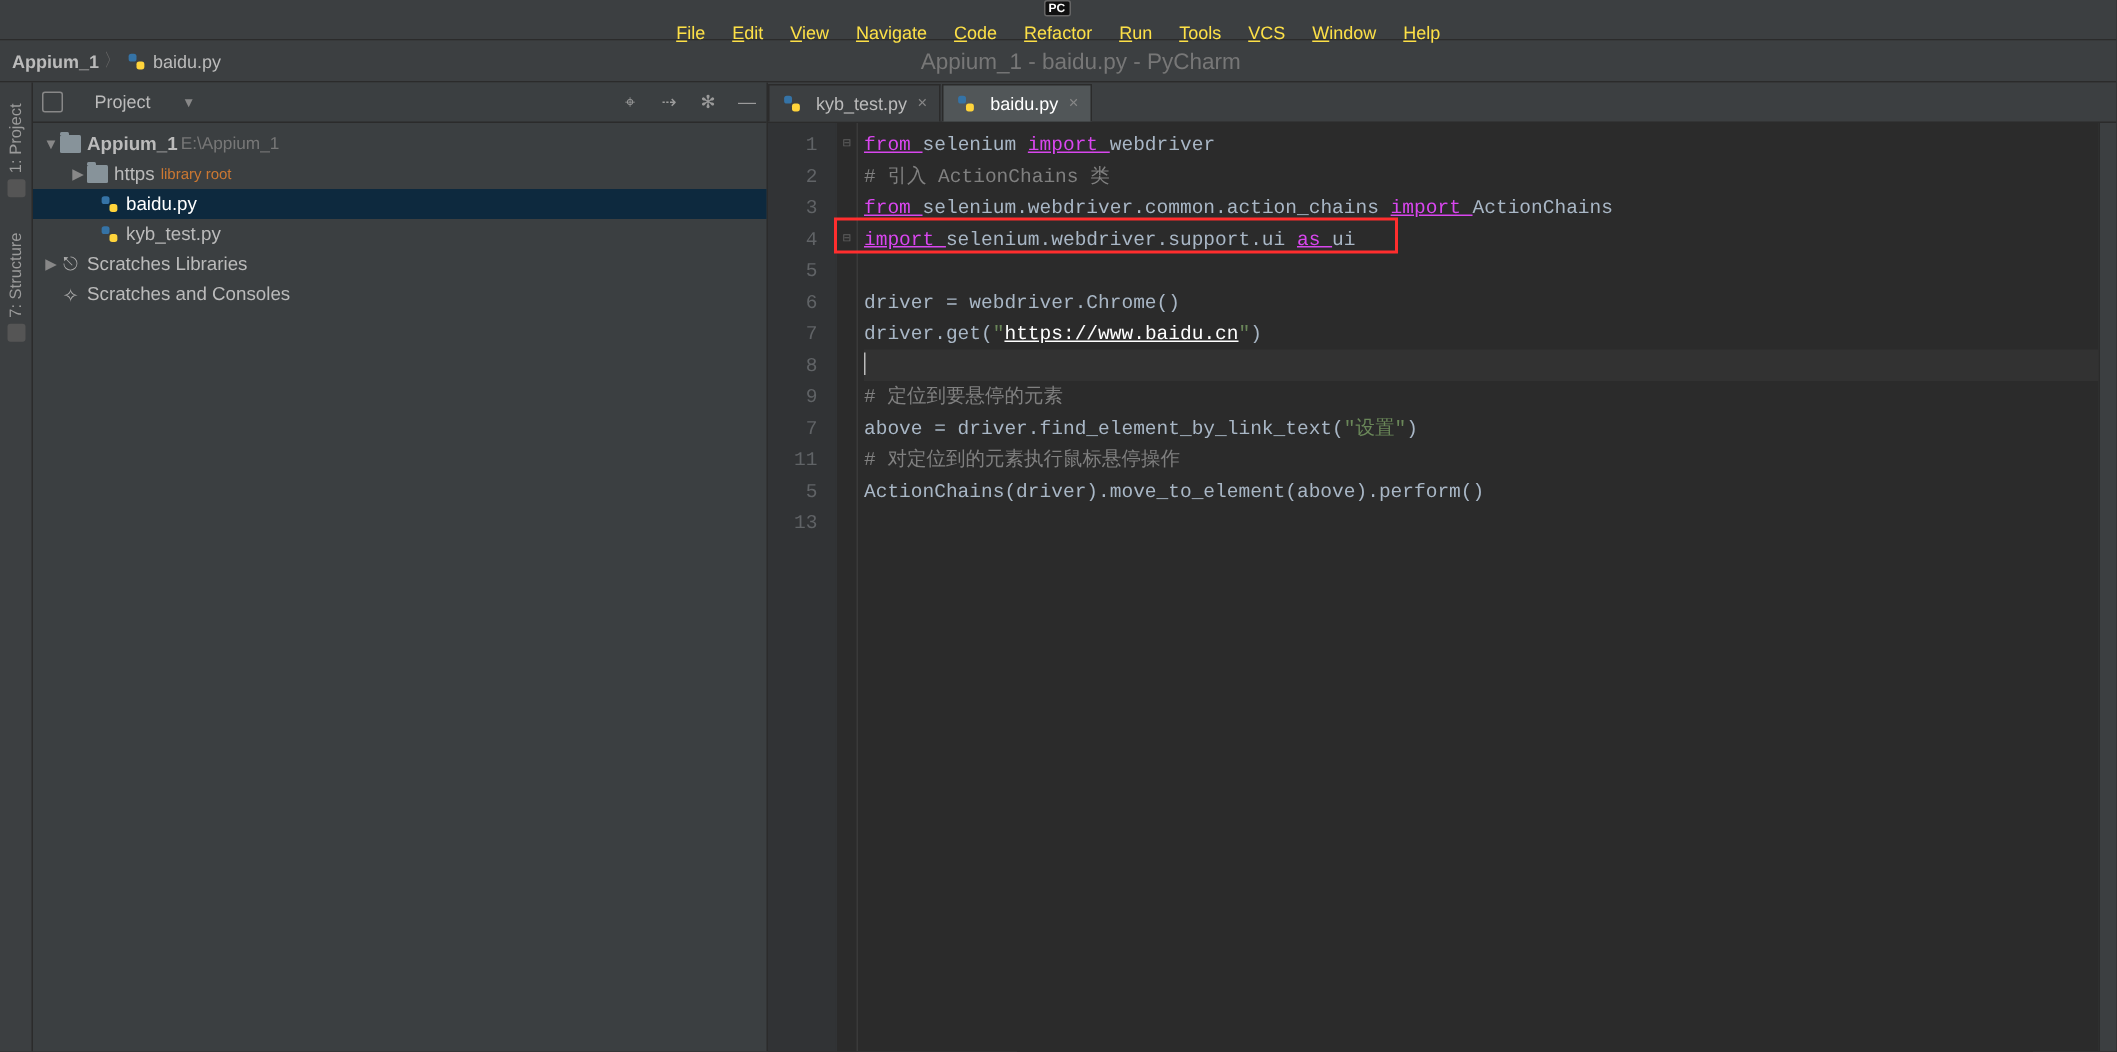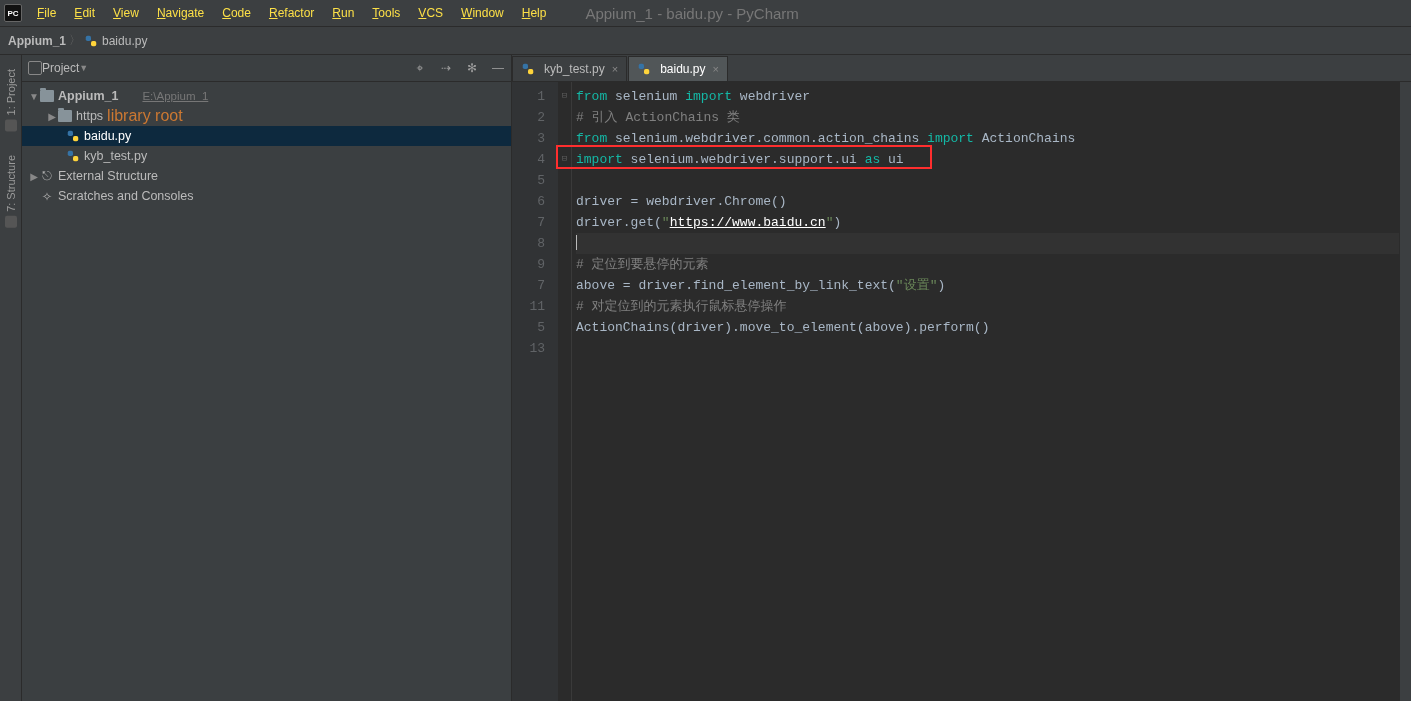--- a/index.html
+++ b/index.html
@@ -1,19 +1,19 @@
 <!DOCTYPE html>
 <html><head>
 <meta charset="utf-8">
 <style>
 * { margin:0; padding:0; box-sizing:border-box; }
 body { font-family:"Segoe UI",Arial,sans-serif; font-size:12px; background:#3c3f41; color:#bbbbbb; width:1411px; height:701px; overflow:hidden; position:relative; }
 
 
-.titlebar { height:27px; background:#3c3f41; display:flex; align-items:center; border-bottom:1px solid #2b2b2b; }
+.titlebar { height:27px; background:#3c3f41; display:flex; align-items:center; border-bottom:1px solid #2b2b2b;flex-direction:column; }
 .app-icon { width:18px; height:18px; margin:0 6px 0 4px; background:#111; border:1px solid #666; border-radius:2px; display:flex; align-items:center; justify-content:center; font-size:8px; color:#fff; font-weight:bold; }
 .menubar { display:flex; }
 .menu-item { padding:4px 9px; color:#fde047; cursor:default; }
 .menu-item u { text-decoration:underline; }
 .title-text { margin-left:30px; color:#777; font-size:15px; }
 
 
 .navbar { height:28px; background:#3c3f41; display:flex; align-items:center; padding:0 8px; border-bottom:1px solid #2b2b2b; }
 .crumb { display:flex; align-items:center; color:#bbbbbb; }
 .crumb-sep { color:#666; margin:0 3px; }
@@ -23,54 +23,54 @@
 .workspace { display:flex; height:646px; }
 
 
 .left-stripe { width:22px; background:#3c3f41; border-right:1px solid #2b2b2b; display:flex; flex-direction:column; align-items:center; padding-top:14px; gap:24px; }
 .vtab { writing-mode:vertical-rl; transform:rotate(180deg); color:#9b9b9b; font-size:11px; cursor:default; display:flex; align-items:center; gap:4px; }
 .vtab-icon { width:12px; height:12px; background:#555; border-radius:2px; transform:rotate(180deg); writing-mode:horizontal-tb; }
 
 
 .project-panel { width:490px; background:#3b3f41; border-right:1px solid #2b2b2b; display:flex; flex-direction:column; }
 .panel-header { height:27px; display:flex; align-items:center; padding:0 6px; border-bottom:1px solid #2b2b2b; }
-.panel-title { display:flex; align-items:center; gap:0; color:#bbbbbb; flex:1; }
+.panel-title { display:flex; align-items:center; gap:21px; color:#bbbbbb; flex:1; }
 .panel-title .proj-icon { width:14px;height:14px;border:1px solid #888;border-radius:2px; }
 .panel-tools { display:flex; gap:12px; align-items:center; color:#9b9b9b; }
 .panel-tools span { cursor:default; width:14px; text-align:center; }
 
 .tree { padding:4px 0; font-size:12.5px; }
 .tree-row { display:flex; align-items:center; height:20px; padding-left:6px; color:#bbbbbb; cursor:default; }
 .tree-row.selected { background:#0d293e; color:#fff; }
 .tree-row .indent { display:inline-block; }
 .arrow { width:12px; color:#888; font-size:10px; text-align:center; }
 .dir-icon { width:14px;height:12px;margin-right:4px;display:inline-block;background:#87939a;border-radius:1px;position:relative; }
 .dir-icon:before { content:""; position:absolute; top:-2px; left:0; width:6px; height:2px; background:#87939a; border-radius:1px 1px 0 0; }
-.lib-text { color:#cc7832; margin-left:4px; font-size:16px; }
-.path-text { color:#777; margin-left:24px; font-size:11.5px;text-decoration:underline; }
+.lib-text { color:#cc7832; margin-left:4px; font-size:10px; }
+.path-text { color:#777; margin-left:2px; font-size:11.5px; }
 .ext-icon { width:14px;height:14px;margin-right:4px;display:inline-flex;align-items:center;justify-content:center;color:#aaa; }
 
 
 .editor-area { flex:1; background:#2b2b2b; display:flex; flex-direction:column; position:relative; }
 .editor-tabs { height:27px; background:#3c3f41; display:flex; align-items:flex-end; border-bottom:1px solid #2b2b2b; }
 .etab { height:25px; display:flex; align-items:center; gap:5px; padding:0 8px; background:#3c3f41; color:#bbbbbb; border:1px solid #2b2b2b; border-bottom:none; margin-right:1px; cursor:default; }
 .etab.active { background:#515658; color:#fff; }
 .etab .close { color:#888; font-size:11px; margin-left:2px; }
 
 .code-body { flex:1; display:flex; font-family:"Consolas","Courier New",monospace; font-size:13px; line-height:21px; position:relative; }
 .gutter { width:46px; background:#313335; color:#606366; text-align:right; padding:4px 12px 4px 0; border-right:1px solid #313335; }
 .fold-strip { width:14px; background:#2b2b2b; border-right:1px solid #3a3a3a; padding-top:4px; }
 .fold-strip div { height:21px; color:#5f5f5f; font-size:9px; text-align:center; }
 .code { flex:1; padding:4px 0 4px 4px; color:#a9b7c6; white-space:pre; position:relative; }
 .code-line { height:21px; position:relative; }
 .code-line.current { background:#323232; }
 .caret { display:inline-block;width:1px;height:15px;background:#bbb;vertical-align:middle;margin-top:-2px; }
 
 
-.kw { color:#14b8a6; }
+.kw { color:#d946ef;text-decoration:underline; }
 .str { color:#6a8759; }
 .cmt { color:#808080; }
 .url { color:#ffffff; text-decoration:underline; }
 
 .red-box { position:absolute; border:2px solid #ff2e2e; pointer-events:none; }
 
 
 .right-strip { width:12px; background:#3c3f41; border-left:1px solid #2b2b2b; }
 
 svg.pyglyph { width:14px;height:14px; }
@@ -171,21 +171,21 @@
               <rect x="2" y="2" width="6" height="6" rx="2" fill="#3573a6"></rect>
               <rect x="8" y="8" width="6" height="6" rx="2" fill="#ffd43b"></rect>
             </svg>
           </span>
         <span>kyb_test.py</span>
       </div>
       <div class="tree-row">
         <span class="indent" style="width:0"></span>
           <span class="arrow">▶</span>
         <span class="ext-icon">⎋</span>
-        <span>External Structure</span>
+        <span>Scratches Libraries</span>
       </div>
       <div class="tree-row">
         <span class="indent" style="width:12px"></span>
         <span class="ext-icon">✧</span>
         <span>Scratches and Consoles</span>
       </div>
     </div>
   </div>
 
   <div class="editor-area">

